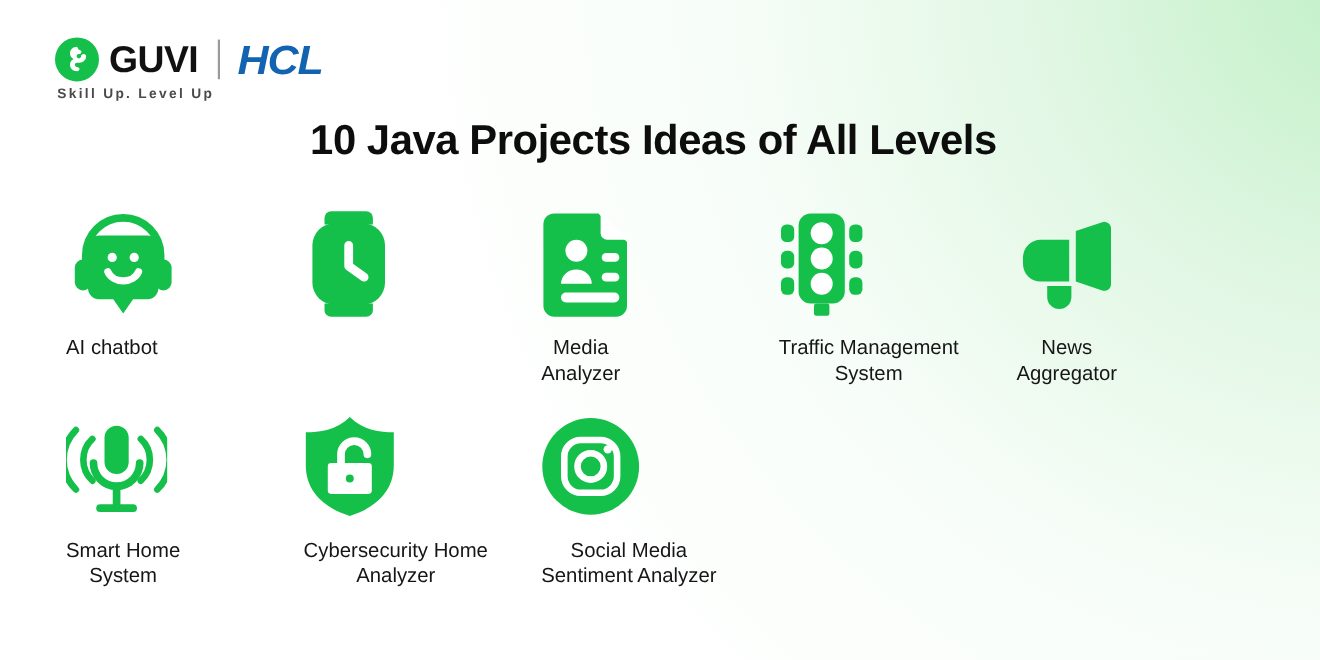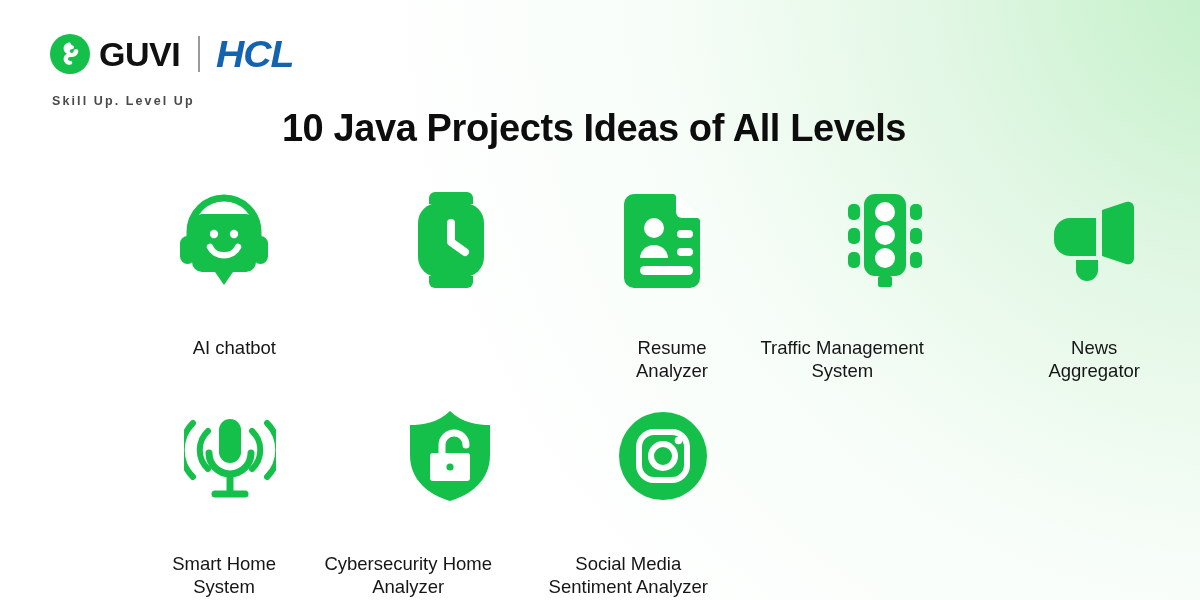--- a/index.html
+++ b/index.html
@@ -69,21 +69,21 @@
     font-weight: bold;
     font-style: italic;
     font-size: 37px;
     letter-spacing: -1px;
     color: #1263b0;
     line-height: 1;
     transform: scaleX(1.06);
     transform-origin: left center;
   }
   .tagline {
-    margin-top: 18px;
+    margin-top: 2px;
     margin-left: 2px;
     font-size: 12.5px;
     font-weight: bold;
     letter-spacing: 2.1px;
     color: #4a4a4a;
   }
 
   
   .title {
     position: absolute;
@@ -103,22 +103,21 @@
     top: 188px;
     left: 60px;
     width: 1080px;
     display: grid;
     grid-template-columns: repeat(5, 1fr);
     grid-row-gap: 22px;
   }
   .cell {
     display: flex;
     flex-direction: column;
-    align-items: flex-end;
-    gap: 32px;
+    align-items: flex-start;
   }
   .iconwrap {
     height: 104px;
     display: flex;
     align-items: center;
     justify-content: center;
   }
   .iconwrap svg { display: block; }
   .cap {
     margin-top: 12px;
@@ -188,21 +187,21 @@
         <path d="M12 4 h40 l26 26 v58 a10 10 0 0 1 -10 10 h-56 a10 10 0 0 1 -10 -10 v-74 a10 10 0 0 1 10 -10 z" fill="#14c04a"></path>
         <path d="M54 4 l24 24 h-18 a6 6 0 0 1 -6 -6 z" fill="#ffffff"></path>
         <circle cx="32" cy="38" r="10" fill="#ffffff"></circle>
         <path d="M18 68 a14 13 0 0 1 28 0 z" fill="#ffffff"></path>
         <rect x="55" y="40" width="16" height="8" rx="4" fill="#ffffff"></rect>
         <rect x="55" y="58" width="16" height="8" rx="4" fill="#ffffff"></rect>
         <rect x="18" y="76" width="53" height="9" rx="4.5" fill="#ffffff"></rect>
       </svg>
     </div>
     <div class="cap">
-      <span>Resume</span><br>
+      <span>Media</span><br>
       <span>Analyzer</span>
     </div>
   </div>
 
   <div class="cell">
     <div class="iconwrap">
       <svg width="78" height="100" viewBox="0 0 78 100" aria-hidden="true">
         <rect x="2" y="14" width="12" height="16" rx="5" fill="#14c04a"></rect>
         <rect x="2" y="38" width="12" height="16" rx="5" fill="#14c04a"></rect>
         <rect x="2" y="62" width="12" height="16" rx="5" fill="#14c04a"></rect>

